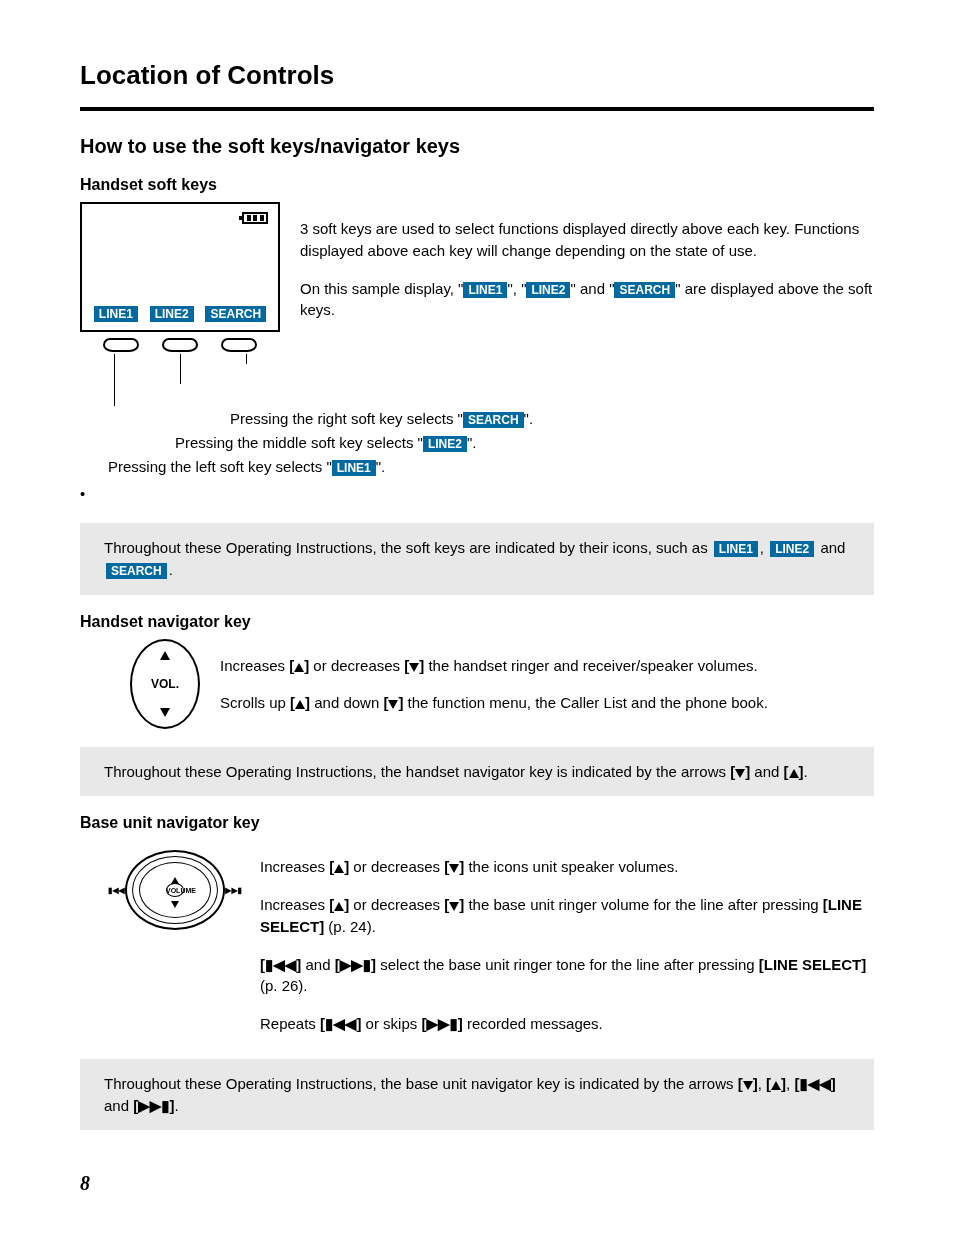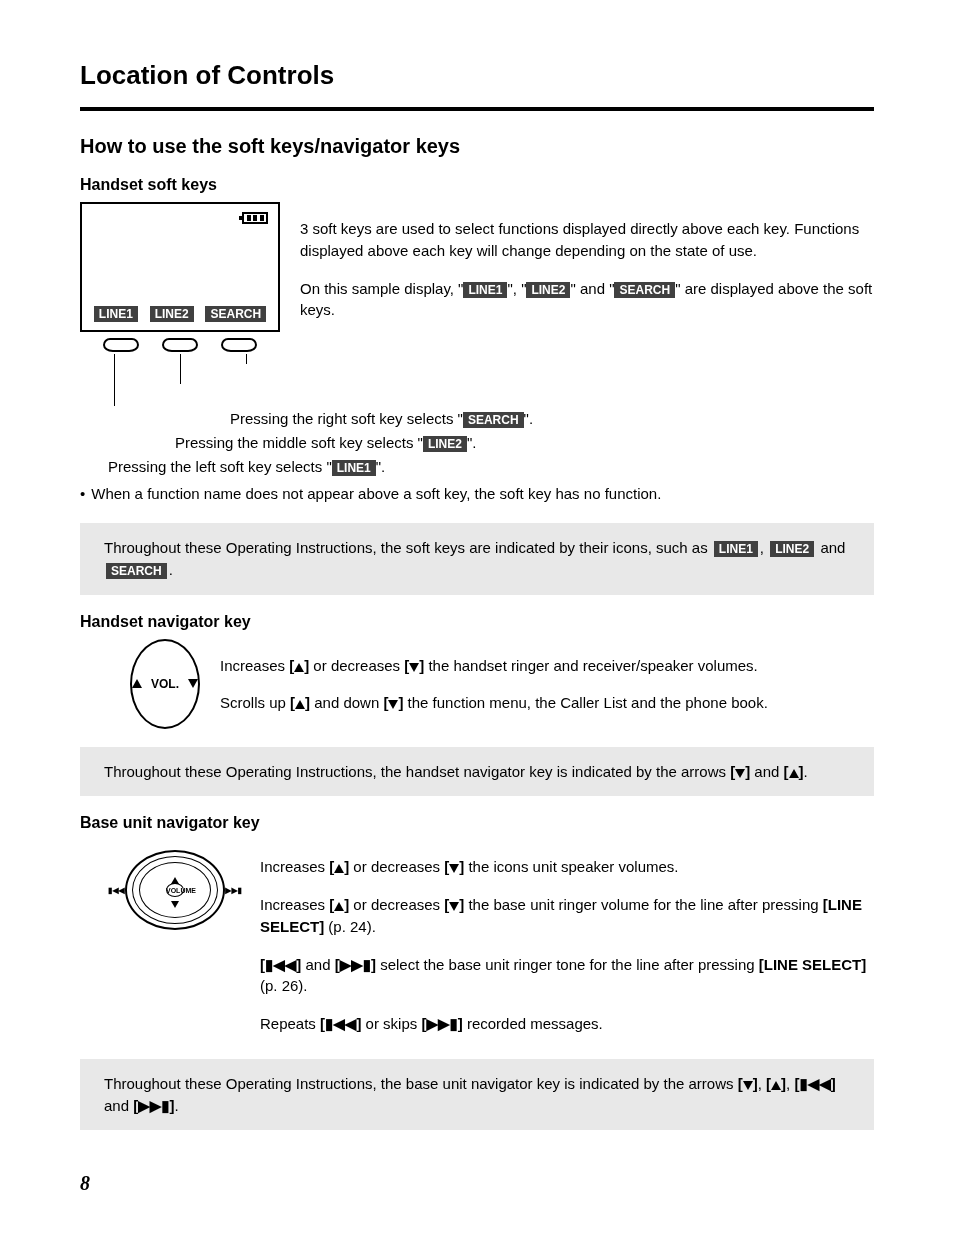--- a/index.html
+++ b/index.html
@@ -27,21 +27,21 @@
   .subsection-title {
     font-size: 16px;
     font-weight: bold;
     margin-top: 18px;
     margin-bottom: 8px;
   }
   .row { display: flex; gap: 20px; align-items: flex-start; }
   .para { font-size: 15px; line-height: 1.45; margin-bottom: 6px; margin-top: 16px; }
   .inv {
     display: inline-block;
-    background: #404040;
+    background: #0369a1;
     color: #fff;
     font-weight: bold;
     font-size: 12px;
     padding: 1px 5px;
     vertical-align: baseline;
     line-height: 1.2;
   }
   .bullet { display: flex; gap: 6px; font-size: 15px; line-height: 1.45; margin-top: 6px; }
   .bullet .dot { flex: none; }
   .notebox {
@@ -98,21 +98,21 @@
     background: #fff;
   }
   .hd-lines { position: relative; height: 52px; margin-top: 2px; }
   .hd-line { position: absolute; width: 1px; background: #000; }
   .keyline-text { font-size: 15px; line-height: 1.45; margin-top: 2px; }
   
   .nav-key {
     width: 70px; height: 90px;
     border: 2px solid #000;
     border-radius: 50%/50%;
-    display: flex; align-items: center; justify-content: space-between;
+    display: flex; flex-direction: column; align-items: center; justify-content: space-between;
     padding: 10px 0;
     margin-left: 50px;
     flex: none;
   }
   .nav-key .vol { font-weight: bold; font-size: 12px; }
   
   .base-nav {
     width: 130px; height: 100px; flex:none; margin-left: 30px;
     position: relative; display:flex; align-items:center; justify-content:center;
   }
@@ -177,21 +177,20 @@
 </p>
 <p class="keyline-text" style="margin-left:95px">
   <span>Pressing the middle soft key selects "</span><span class="inv">LINE2</span><span>".</span>
 </p>
 <p class="keyline-text" style="margin-left:28px">
   <span>Pressing the left soft key selects "</span><span class="inv">LINE1</span><span>".</span>
 </p>
 
 <div class="bullet">
   <span class="dot">•</span>
-  <span>When a function name does not appear above a soft key, the soft key has no function.</span>
 </div>
 
 <div class="notebox">
   <span>Throughout these Operating Instructions, the soft keys are indicated by their icons, such as </span><span class="inv">LINE1</span><span>, </span><span class="inv">LINE2</span><span> and </span><span class="inv">SEARCH</span><span>.</span>
 </div>
 
 <div class="subsection-title">Handset navigator key</div>
 
 <div class="row">
   <div class="nav-key">

